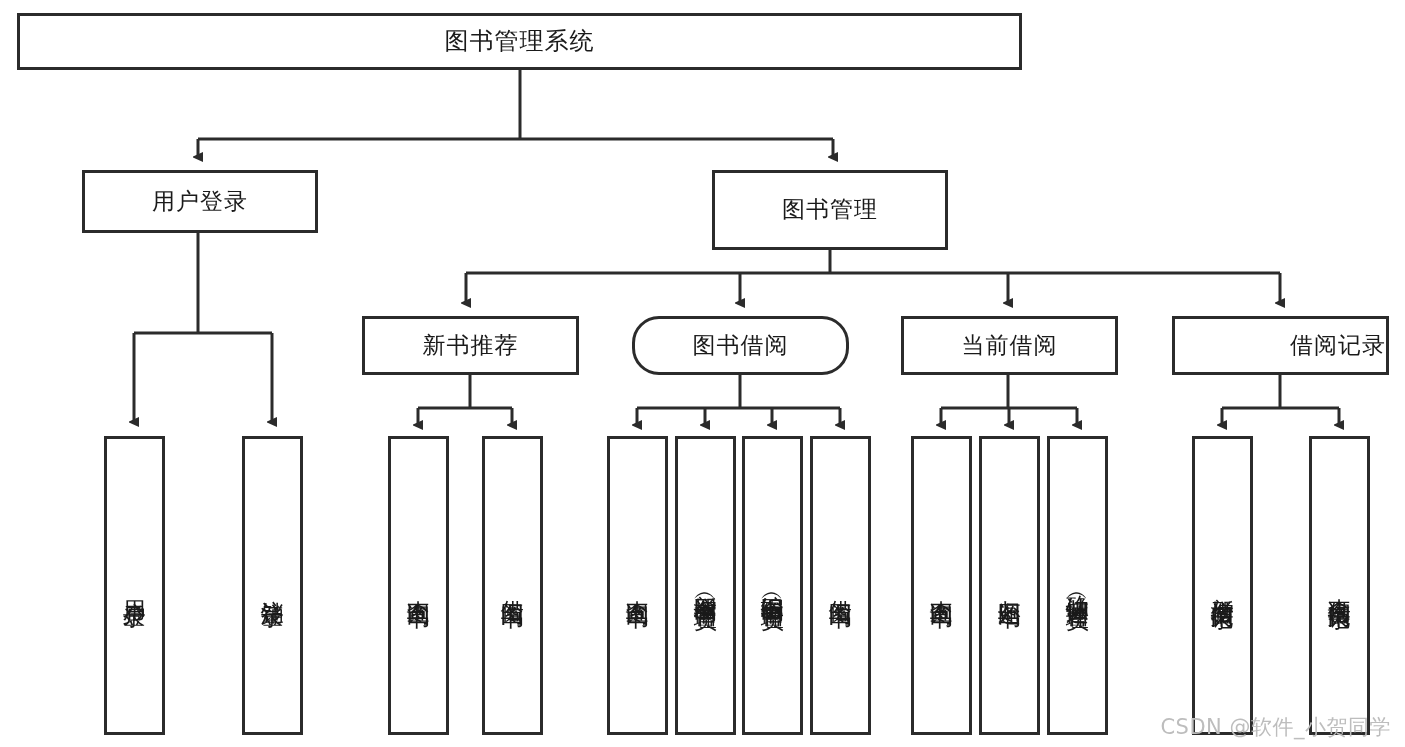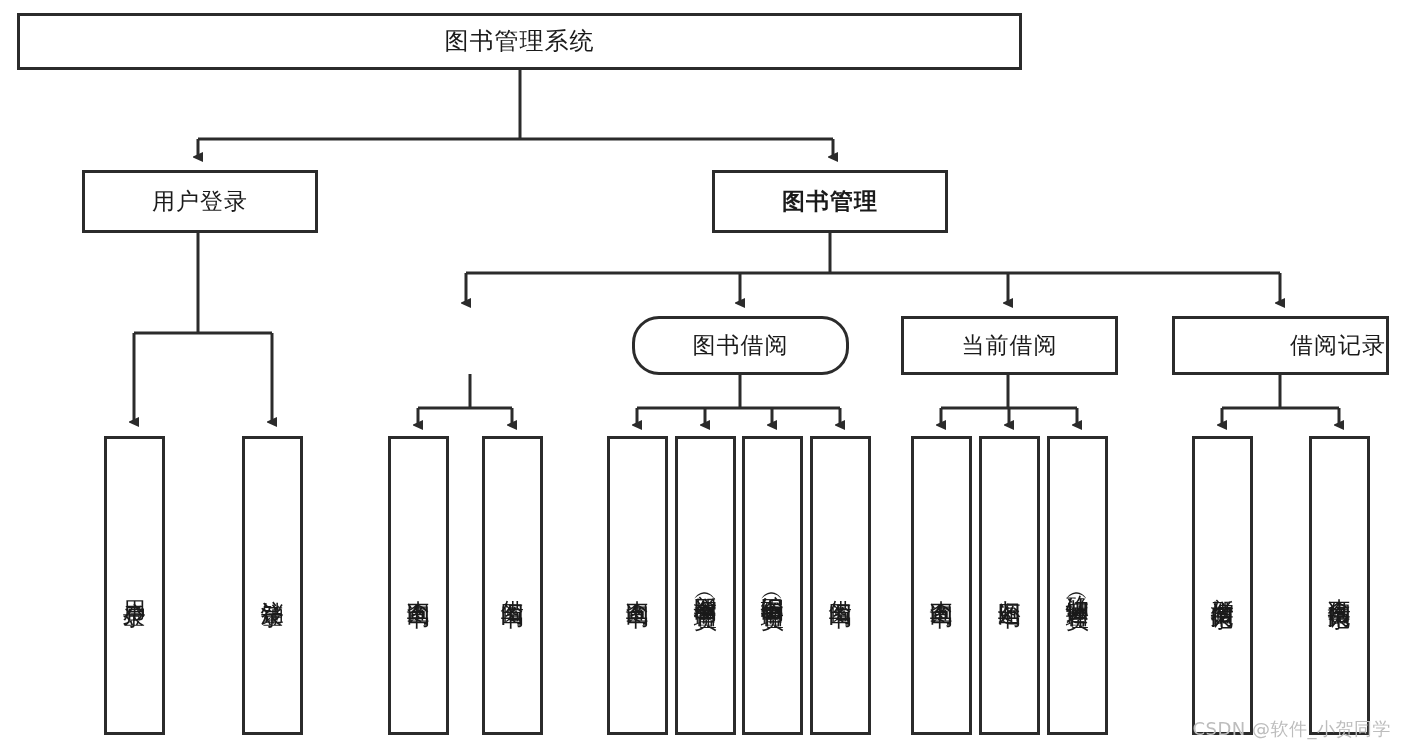--- a/index.html
+++ b/index.html
@@ -56,21 +56,21 @@
     line-height: 1.32;
     letter-spacing: 2px;
     white-space: nowrap;
     text-align: center;
     color: #1a1a1a;
   }
   .watermark {
     position: absolute;
     right: 14px;
     bottom: 6px;
-    font-size: 18px;
+    font-size: 21px;
     color: #bdbdbd;
     letter-spacing: 0.5px;
     white-space: nowrap;
   }
 </style>
 </head>
 <body>
 
 <div id="diagram-root">
 
@@ -125,24 +125,27 @@
   </svg>
 
   <div class="node horizontal root" style="left:17px; top:13px; width:1005px; height:57px;">
     <span>图书管理系统</span>
   </div>
 
   <div class="node horizontal" style="left:82px; top:170px; width:236px; height:63px;">
     <span>用户登录</span>
   </div>
 
-  <div class="node horizontal" style="left:712px; top:170px; width:236px; height:63px;font-weight:bold;">
+  <div class="node horizontal" style="left:712px; top:170px; width:236px; height:80px;">
     <span>图书管理</span>
   </div>
 
+  <div class="node horizontal" style="left:362px; top:316px; width:217px; height:59px;">
+    <span>新书推荐</span>
+  </div>
 
   <div class="node horizontal" style="left:632px; top:316px; width:217px; height:59px;border-radius:27px;">
     <span>图书借阅</span>
   </div>
 
   <div class="node horizontal" style="left:901px; top:316px; width:217px; height:59px;align-items:center;">
     <span>当前借阅</span>
   </div>
 
   <div class="node horizontal" style="left:1172px; top:316px; width:217px; height:59px;justify-content:flex-end;">

